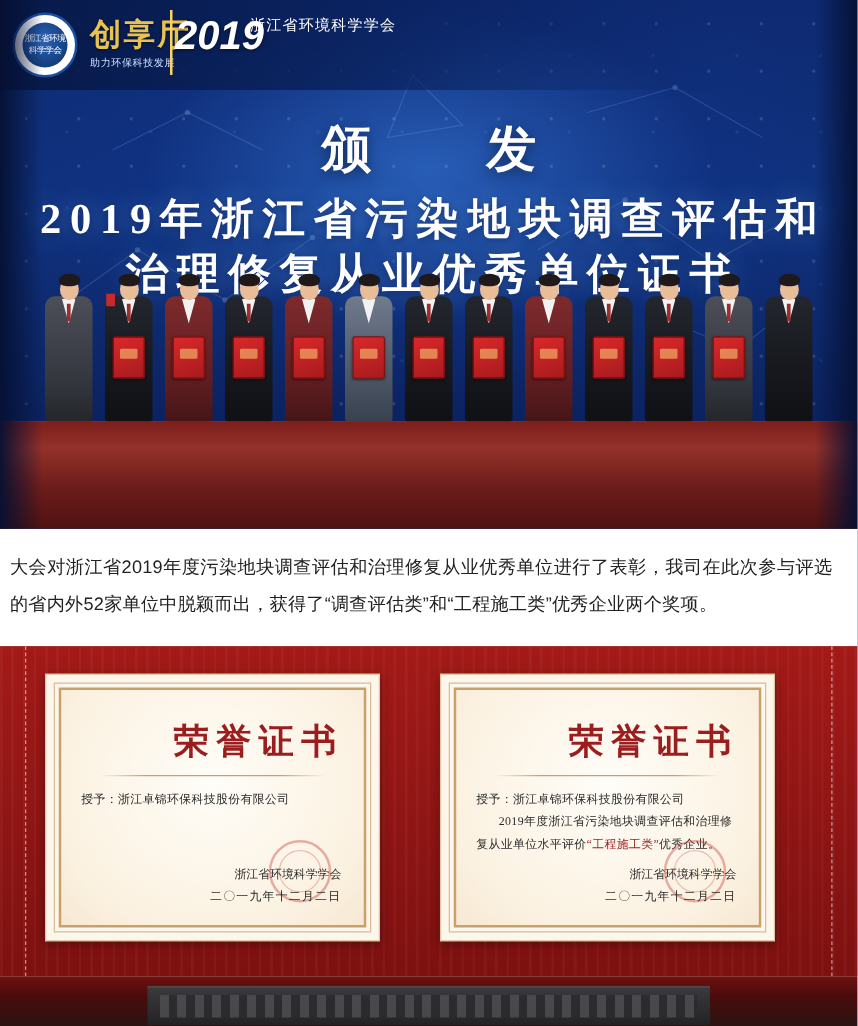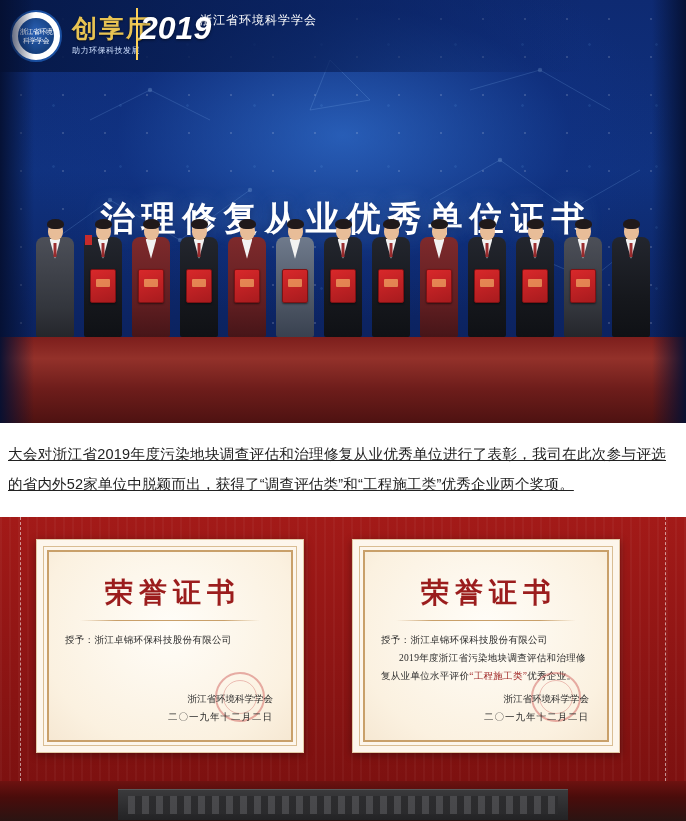--- a/index.html
+++ b/index.html
@@ -280,21 +280,20 @@
 
   
   .article-text {
     box-sizing: border-box;
     padding: 16px 20px 18px 8px;
     font-size: 14.5px;
     line-height: 30px;
     color: #222222;
     letter-spacing: .2px;
     text-align: justify;
-    text-decoration: underline;
   }
 
   
   .certs-photo {
     position: relative;
     width: 686px;
     height: 268px;
     overflow: hidden;
     background: #8d1414;
   }
@@ -324,21 +323,21 @@
     height: 100%;
     border: 2px solid #c9a06a;
     outline: 1px solid #d9bd93;
     outline-offset: 3px;
     box-sizing: border-box;
     padding: 12px 16px;
     background:
       radial-gradient(ellipse at 50% 40%, #fffdf8 0%, #fbf1e0 75%, #f6e8d3 100%);
   }
   .cert-title {
-    text-align: center;
+    text-align: right;
     font-family: "Liberation Serif", serif;
     font-size: 28px;
     font-weight: bold;
     color: #9b1d1d;
     letter-spacing: 6px;
     text-indent: 6px;
     margin-top: 10px;
     margin-bottom: 4px;
   }
   .cert-rule {
@@ -459,20 +458,22 @@
       </div>
       <div class="org-title-block">
         <div class="org-cn-big">创享厅</div>
         <div class="org-sub">助力环保科技发展</div>
       </div>
     </div>
     <div class="divider-bar"></div>
     <div class="year-tag">2019</div>
     <div class="conf-line1">浙江省环境科学学会</div>
 
+    <div class="headline-top">颁　发</div>
+    <div class="headline-l1">2019年浙江省污染地块调查评估和</div>
     <div class="headline-l2">治理修复从业优秀单位证书</div>
 
     <div class="people">
       <div class="person">
         <div class="head"></div>
         <div class="body-suit grey">
             <div class="shirt"></div>
             <div class="tie"></div>
           </div>
       </div>

